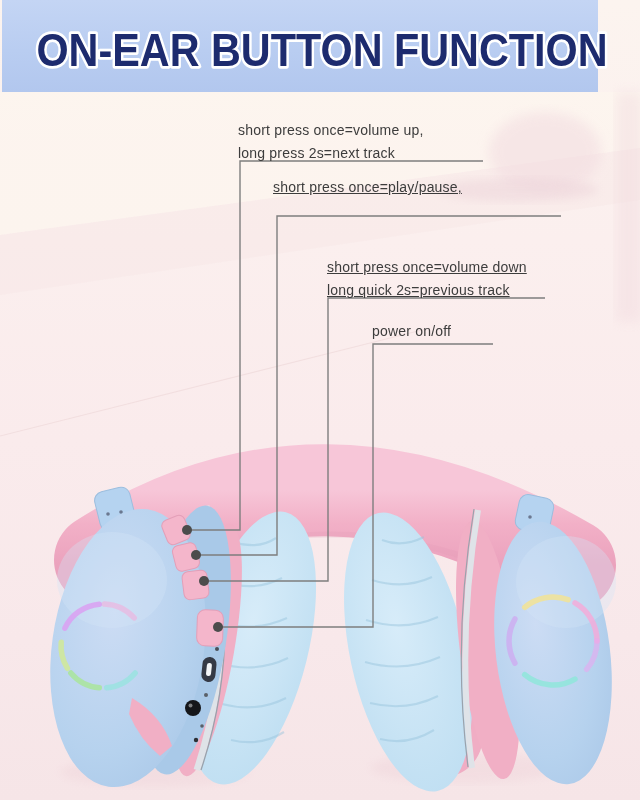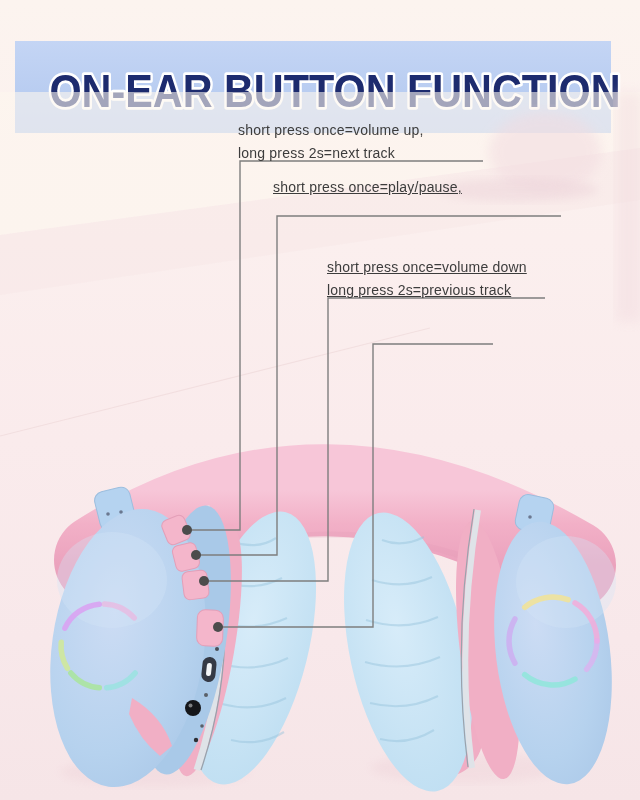--- a/index.html
+++ b/index.html
@@ -2,23 +2,22 @@
 <html><head>
 <meta charset="utf-8">
 <style>
   html,body{margin:0;padding:0;}
   .canvas{
     position:relative;width:640px;height:800px;overflow:hidden;
     background:linear-gradient(180deg,#fcf4ef 0%,#fbefee 30%,#faebec 55%,#f8e8ea 80%,#f6e5e7 100%);
     font-family:"Liberation Sans",sans-serif;
   }
   .header{
-    position:absolute;top:0;left:15px;width:596px;height:92px;
+    position:absolute;top:0;left:2px;width:596px;height:92px;
     background:linear-gradient(180deg,#c4d5f4 0%,#b9cdf1 55%,#b2c7ee 100%);
-    margin-top:41px;
   }
   .header svg{display:block;}
   .scene,.callouts{position:absolute;top:0;left:0;}
   .callouts{pointer-events:none;}
   .ann{
     position:absolute;color:#3c3c3c;font-size:14px;line-height:22.5px;
     letter-spacing:.2px;white-space:nowrap;
   }
   .ann-1{left:238px;top:119px;}
   .ann-2{left:273px;top:176px;text-decoration:underline;}
@@ -180,16 +179,19 @@
 
   <div class="ann ann-1">
     <div>short press once=volume up,</div>
     <div>long press 2s=next track</div>
   </div>
   <div class="ann ann-2">
     <div>short press once=play/pause,</div>
   </div>
   <div class="ann ann-3">
     <div>short press once=volume down</div>
-    <div>long press 2s=previous track</div>
+    <div>long quick 2s=previous track</div>
+  </div>
+  <div class="ann ann-4">
+    <div>power on/off</div>
   </div>
 
 </div>
 
 </body></html>

